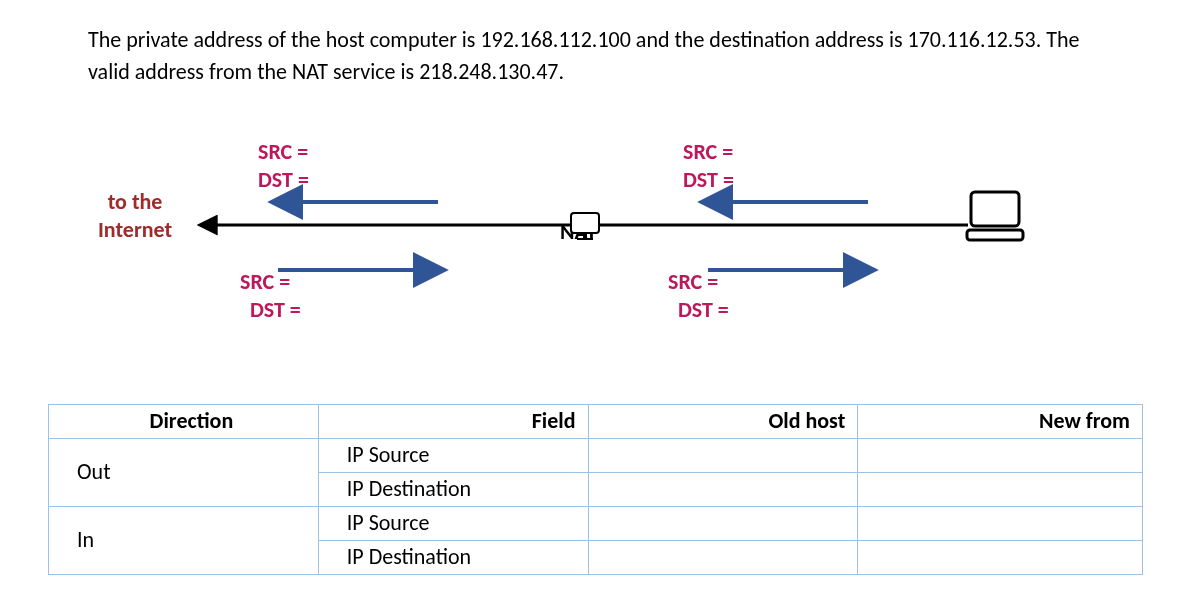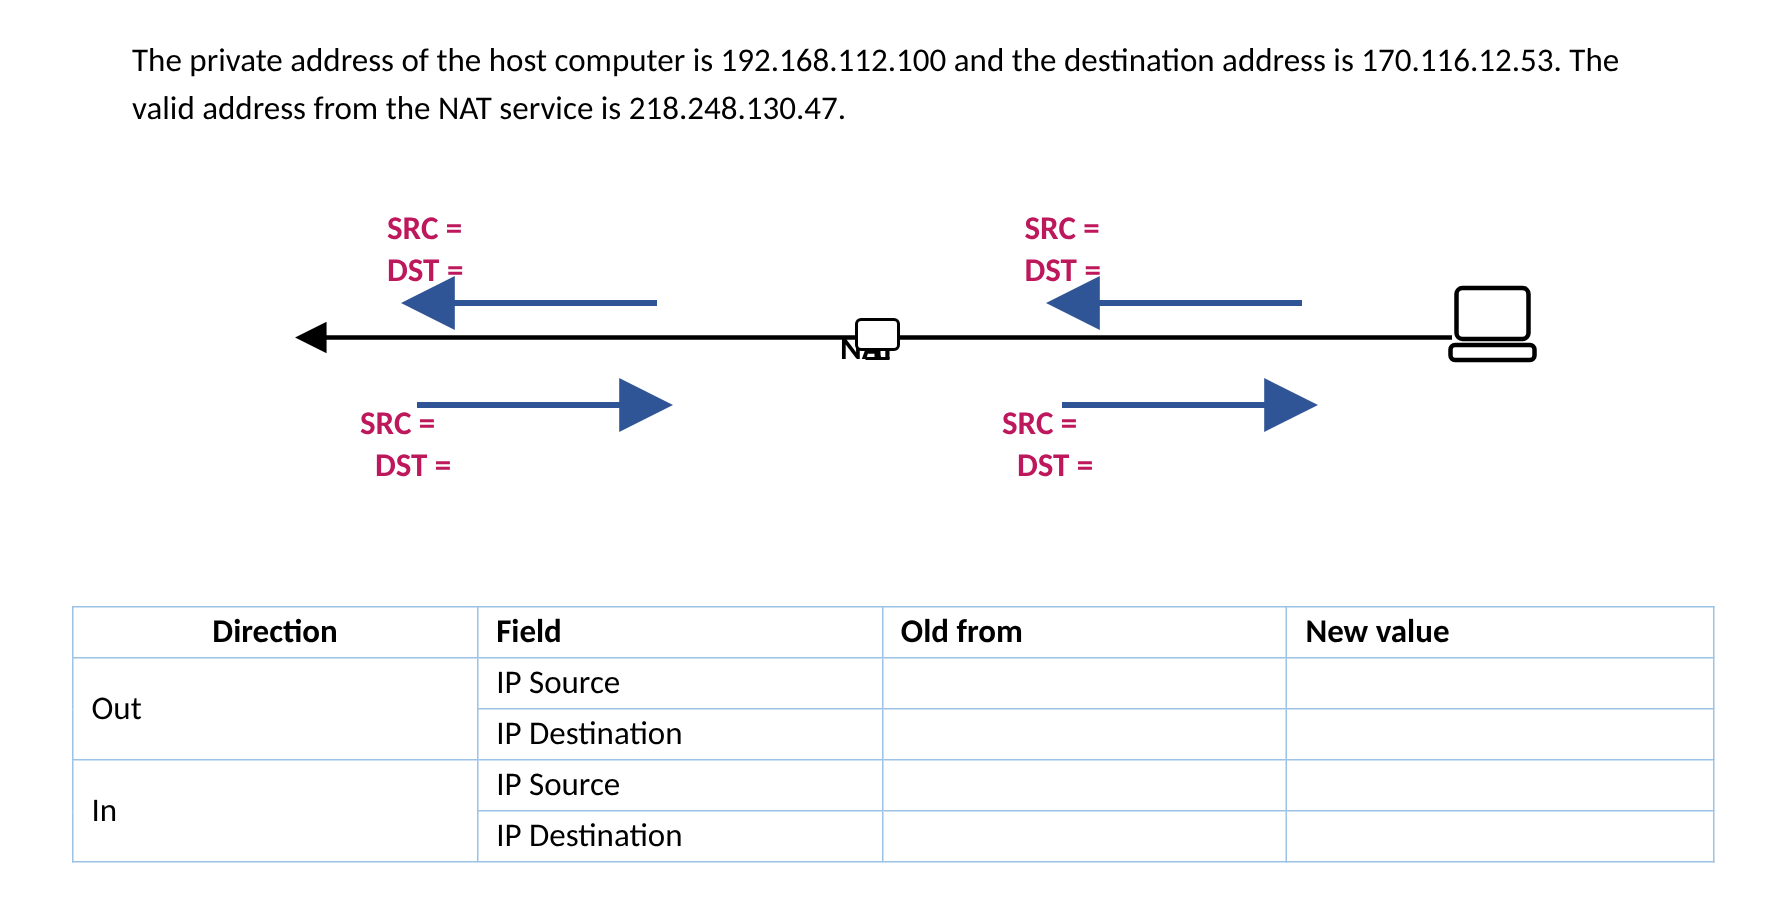--- a/index.html
+++ b/index.html
@@ -67,30 +67,30 @@
   .nat-table {
     position: absolute;
     left: 48px;
     top: 404px;
     width: 1095px;
     border-collapse: collapse;
     font-size: 22px;
   }
   .nat-table th, .nat-table td {
     border: 1px solid #9cc2e5;
-    padding: 2px 12px 4px 12px;
+    padding: 2px 12px 4px 28px;
     text-align: left;
     font-weight: 400;
     height: 28px;
     box-sizing: border-box;
     vertical-align: middle;
   }
   .nat-table thead th {
     font-weight: 700;
-    text-align: left;
+    text-align: right;
   }
   .nat-table thead th.dir-head {
     text-align: center;
   }
   .nat-table td.dir-cell {
     font-weight: 400;
     vertical-align: middle;
   }
   .col-dir   { width: 270px; }
   .col-field { width: 270px; }
@@ -99,20 +99,22 @@
 </style>
 </head>
 <body>
 
 <div class="page">
 
   <div class="intro">The private address of the host computer is 192.168.112.100 and the destination address is 170.116.12.53. The valid address from the NAT service is 218.248.130.47.</div>
 
   <div class="diagram">
 
+    <div class="maroon-label" style="left:10px; top:58px;">to the
+Internet</div>
 
     <div class="black-label" style="left:472px; top:52px;">NAT</div>
 
     <div class="blue-label" style="left:170px; top:8px;">SRC =
 DST =</div>
 
     <div class="blue-label" style="left:595px; top:8px;">SRC =
 DST =</div>
 
     <div class="blue-label" style="left:152px; top:138px;">SRC =
@@ -158,22 +160,22 @@
     <colgroup>
       <col class="col-dir">
         <col class="col-field">
         <col class="col-old">
         <col class="col-new">
     </colgroup>
     <thead>
       <tr>
         <th class="dir-head">Direction</th>
         <th>Field</th>
-        <th>Old from</th>
-        <th>New value</th>
+        <th>Old host</th>
+        <th>New from</th>
       </tr>
     </thead>
     <tbody>
       <tr>
         <td class="dir-cell" rowspan="2">Out</td>
         <td>IP Source</td>
         <td></td>
         <td></td>
       </tr>
       <tr>

